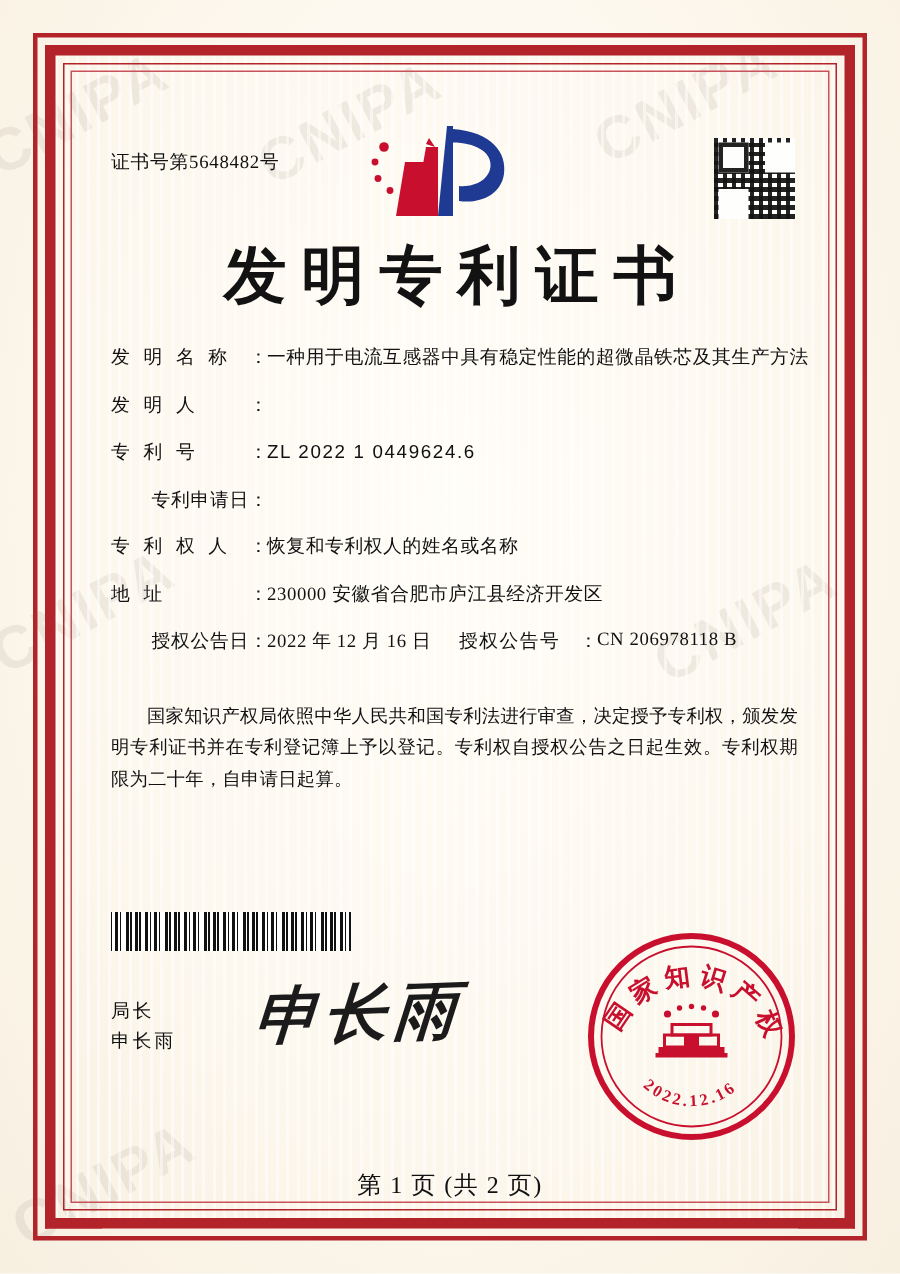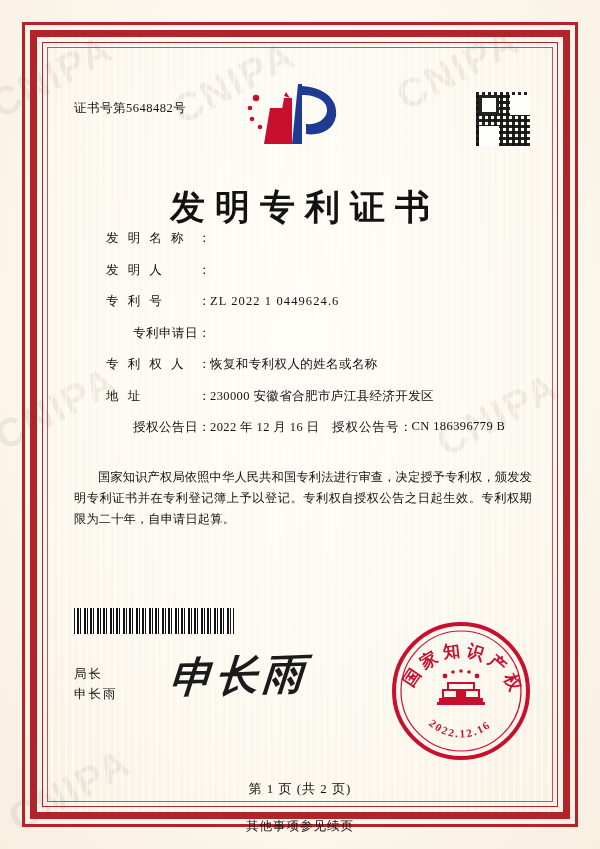--- a/index.html
+++ b/index.html
@@ -118,26 +118,25 @@
     width: 120px;
     height: 72px;
   }
 
   
   .title {
     position: absolute;
     left: 0; right: 0;
     top: 96px;
     text-align: center;
-    font-size: 35px;
+    font-size: 42px;
     font-weight: bold;
     letter-spacing: 10px;
     color: #121212;
     text-indent: 10px;
-    margin-top: 28px;
   }
 
   
   .fields {
     position: absolute;
     left: 14px;
     right: 10px;
     top: 170px;
     font-size: 12.5px;
     color: #111;
@@ -146,33 +145,32 @@
     display: flex;
     align-items: baseline;
     margin-bottom: 14.5px;
     white-space: nowrap;
   }
   .lbl {
     width: 92px;
     flex: 0 0 92px;
     letter-spacing: 3px;
     color: #111;
-    margin-left: 32px;
   }
   .lbl.wide { letter-spacing: 0.5px; text-align: right; }
   .sep { width: 12px; flex: 0 0 12px; text-align: left;}
   .val {
     flex: 1 1 auto;
     letter-spacing: 0.4px;
   }
-  .val.mono { font-family: Liberation Serif, serif; letter-spacing: 1.1px; }
+  .val.mono { font-family: Liberation Sans, sans-serif; letter-spacing: 1.1px; }
   .inline-two { display: flex; width: 100%; }
   .inline-two .left { flex: 0 0 232px; display: flex; }
   .inline-two .right { flex: 1 1 auto; display: flex; }
-  .inline-two .right .lbl2 { flex: 0 0 80px; letter-spacing: 1px; text-align: right; }
+  .inline-two .right .lbl2 { flex: 0 0 80px; letter-spacing: 1px; }
 
   
   .para {
     position: absolute;
     left: 14px;
     right: 8px;
     font-size: 12.2px;
     line-height: 21px;
     text-align: justify;
     color: #111;
@@ -224,21 +222,21 @@
     width: 142px;
     height: 142px;
   }
 
   
   .page-num {
     position: absolute;
     left: 0; right: 0;
     top: 720px;
     text-align: center;
-    font-size: 13px;
+    font-size: 16px;
     letter-spacing: 1px;
     color: #111;
   }
   .footer-note {
     position: absolute;
     left: 0; right: 0;
     bottom: 14px;
     text-align: center;
     font-size: 12.5px;
     letter-spacing: 1px;
@@ -287,20 +285,21 @@
       </svg>
     </div>
 
     <div class="title">发明专利证书</div>
 
     <div class="fields">
 
       <div class="row">
         <span class="lbl">发 明 名 称</span>
         <span class="sep">：</span>
+        <span class="val">一种用于电流互感器中具有稳定性能的超微晶铁芯及其生产方法</span>
       </div>
 
       <div class="row">
         <span class="lbl">发 明 人</span>
         <span class="sep">：</span>
       </div>
 
       <div class="row">
         <span class="lbl">专 利 号</span>
         <span class="sep">：</span>
@@ -327,21 +326,21 @@
       <div class="row">
         <div class="inline-two">
           <div class="left">
             <span class="lbl wide">授权公告日</span>
             <span class="sep">：</span>
             <span class="val">2022 年 12 月 16 日</span>
           </div>
           <div class="right">
             <span class="lbl2">授权公告号</span>
             <span class="sep">：</span>
-            <span class="val">CN 186396779 B</span>
+            <span class="val">CN 206978118 B</span>
           </div>
         </div>
       </div>
 
     </div>
 
     <div class="para p1">
       <span style="display:inline-block; width:24px;"></span><span>国家知识产权局依照中华人民共和国专利法进行审查，决定授予专利权，颁发发明专利证书并在专利登记簿上予以登记。专利权自授权公告之日起生效。专利权期限为二十年，自申请日起算。</span>
     </div>
 
@@ -383,14 +382,13 @@
             <circle cx="16" cy="-16" r="2.4"></circle>
           </g>
           <rect x="-24" y="10" width="48" height="3" fill="#c8102e"></rect>
         </g>
       </svg>
     </div>
 
     <div class="page-num">第 1 页 (共 2 页)</div>
   </div>
 
-  <div class="footer-note">其他事项参见续页</div>
 </div>
 
 </body></html>

